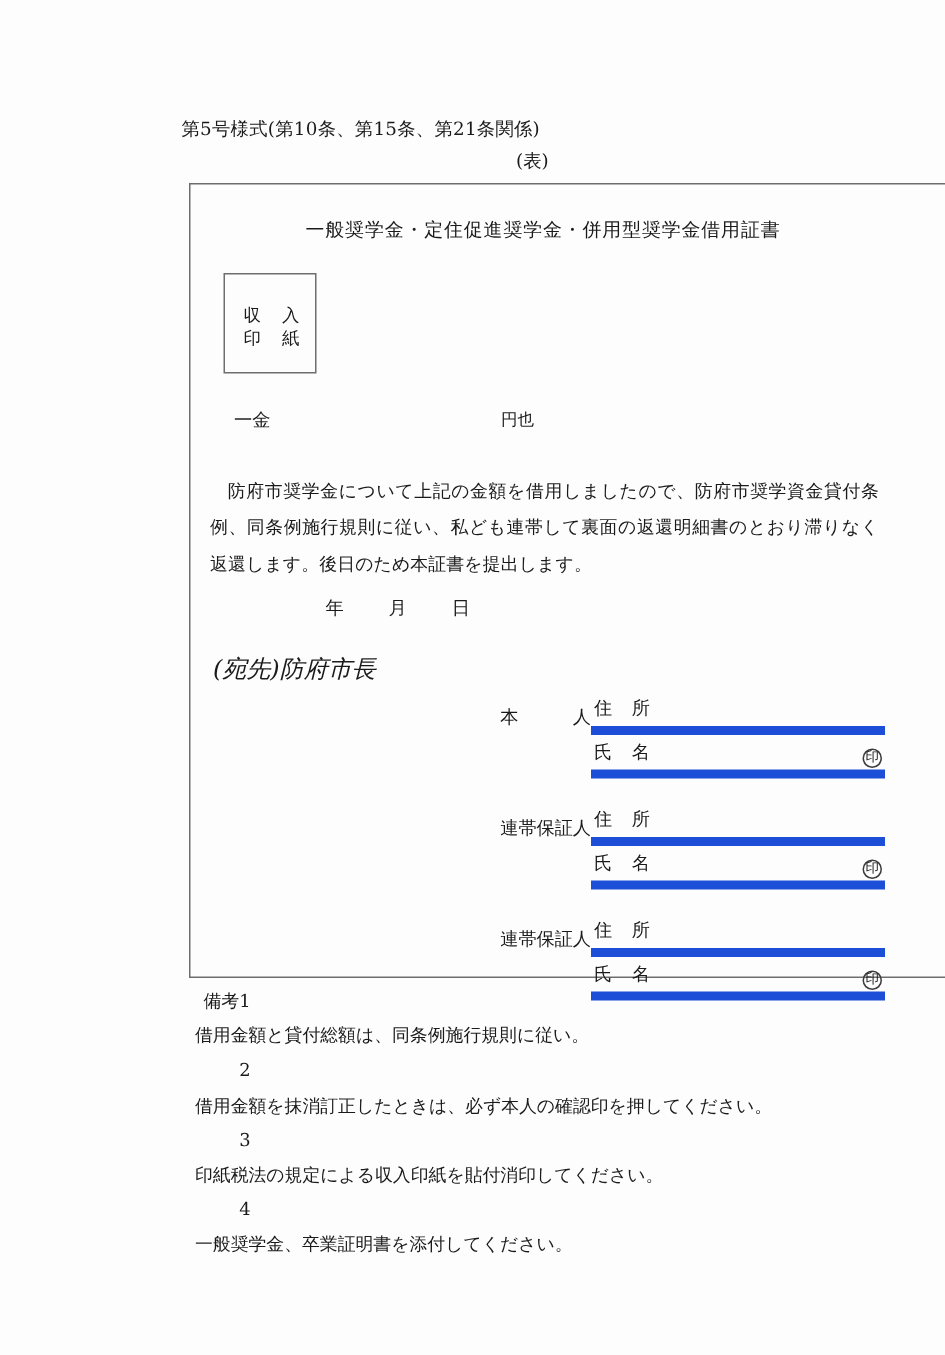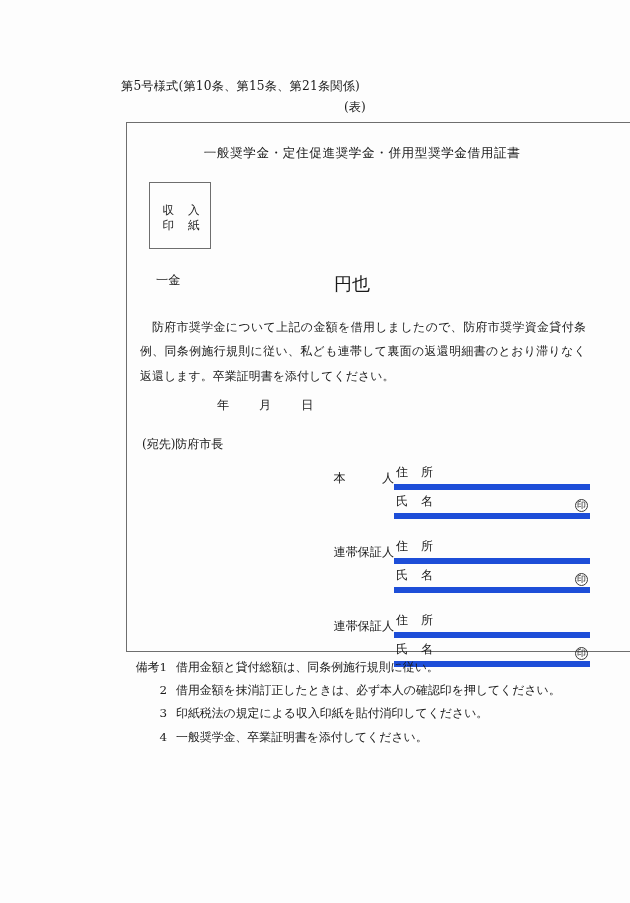--- a/index.html
+++ b/index.html
@@ -95,21 +95,21 @@
     position: absolute;
     left: 29px;
     top: 149px;
     font-size: 12.2px;
     white-space: nowrap;
   }
   .amount-suffix {
     position: absolute;
     left: 207px;
     top: 149px;
-    font-size: 18px;
+    font-size: 11px;
     white-space: nowrap;
   }
 
   
   .body-text {
     position: absolute;
     left: 13px;
     top: 192px;
     width: 446px;
     font-size: 11.9px;
@@ -129,22 +129,23 @@
     text-align: right;
   }
   .date-line span { margin-right: 26px; }
   .date-line span:last-child { margin-right: 0; }
 
   
   .addressee {
     position: absolute;
     left: 15px;
     top: 313px;
-    font-size: 12px;
-    white-space: nowrap;
+    font-size: 16px;
+    white-space: nowrap;
+    font-style: italic;
   }
 
   
   .sig-block {
     position: absolute;
     left: 183px;
     top: 338px;
     width: 280px;
   }
   .sig-group { margin-bottom: 16px; }
@@ -203,20 +204,21 @@
     left: 82px;
     top: 656px;
     width: 470px;
     font-size: 11.9px;
   }
   .remark-item {
     display: flex;
     align-items: flex-start;
     line-height: 1.95;
     white-space: nowrap;
+    flex-direction: column;
   }
   .remark-marker {
     flex: 0 0 auto;
     width: 46px;
     text-align: right;
     padding-right: 9px;
     box-sizing: border-box;
   }
   .remark-text { flex: 1 1 auto; }
 </style>
@@ -239,21 +241,21 @@
       </div>
       <div class="stamp-row r2">
         <span>印</span>
         <span>紙</span>
       </div>
     </div>
 
     <div class="amount-yen">一金</div>
     <div class="amount-suffix">円也</div>
 
-    <div class="body-text">防府市奨学金について上記の金額を借用しましたので、防府市奨学資金貸付条例、同条例施行規則に従い、私ども連帯して裏面の返還明細書のとおり滞りなく返還します。卒業証明書を添付してください。</div>
+    <div class="body-text">防府市奨学金について上記の金額を借用しましたので、防府市奨学資金貸付条例、同条例施行規則に従い、私ども連帯して裏面の返還明細書のとおり滞りなく返還します。後日のため本証書を提出します。</div>
 
     <div class="date-line">
       <span>年</span>
       <span>月</span>
       <span>日</span>
     </div>
 
     <div class="addressee">(宛先)防府市長</div>
 
     <div class="sig-block">

